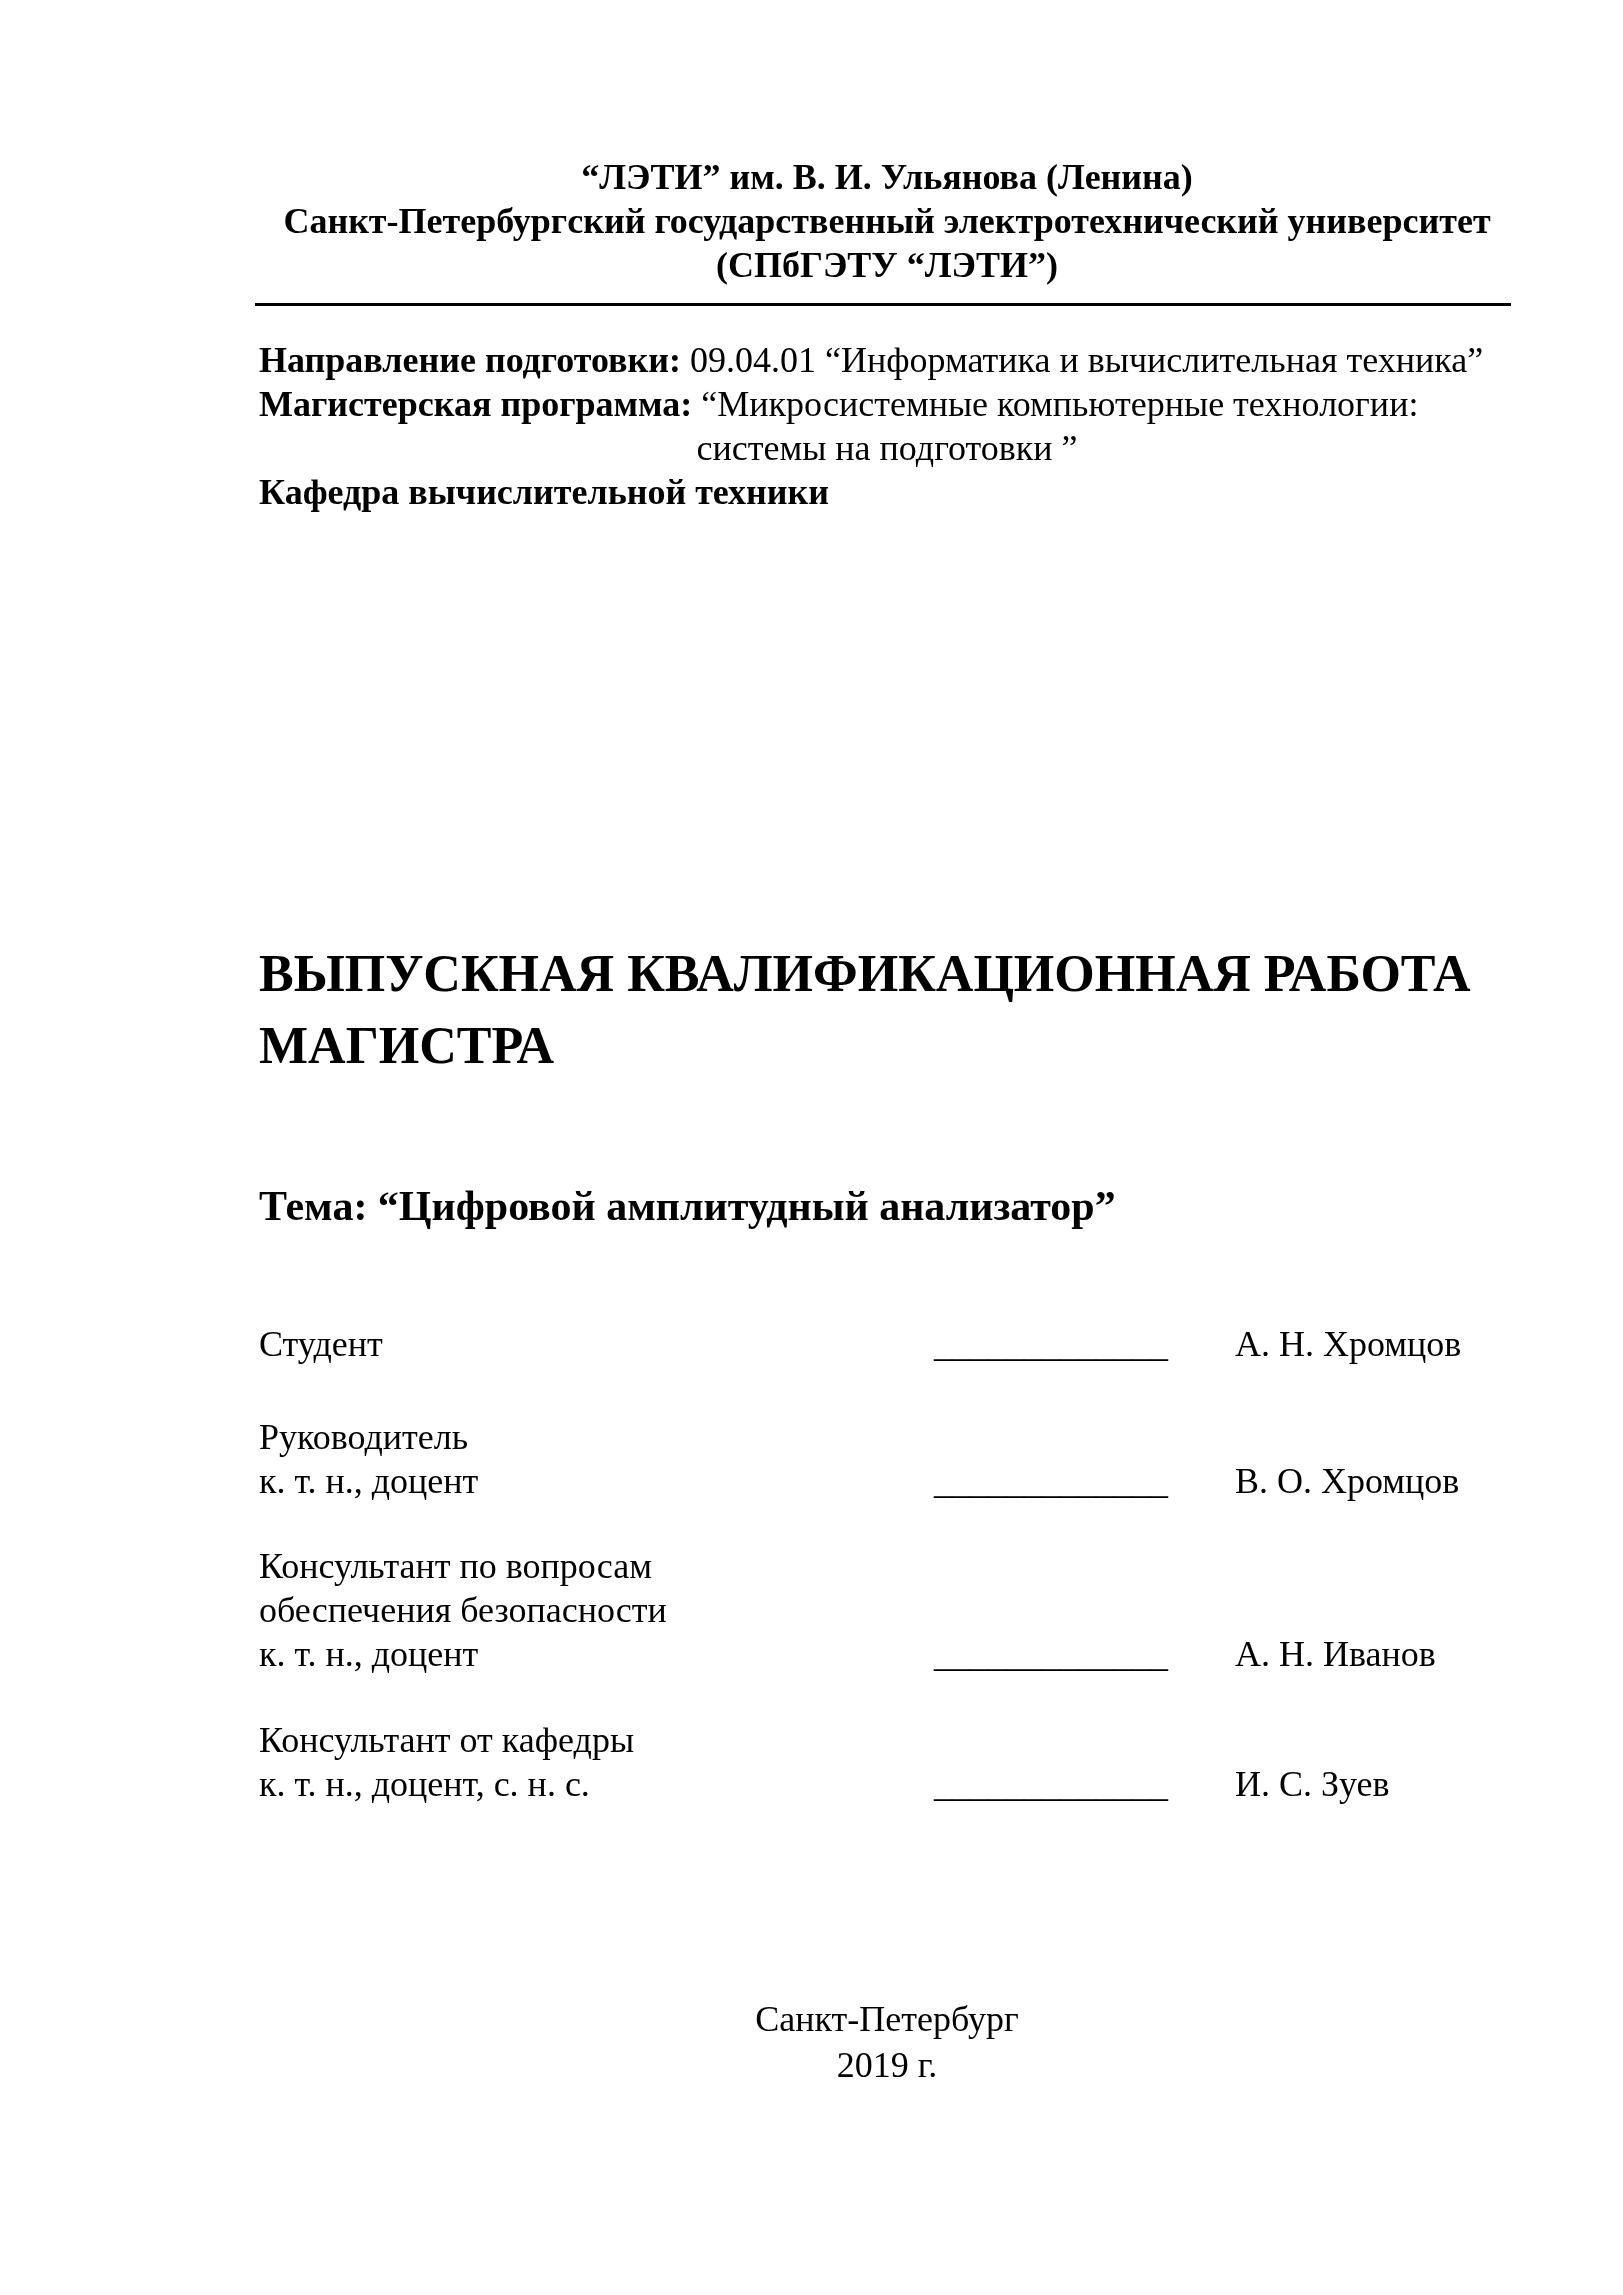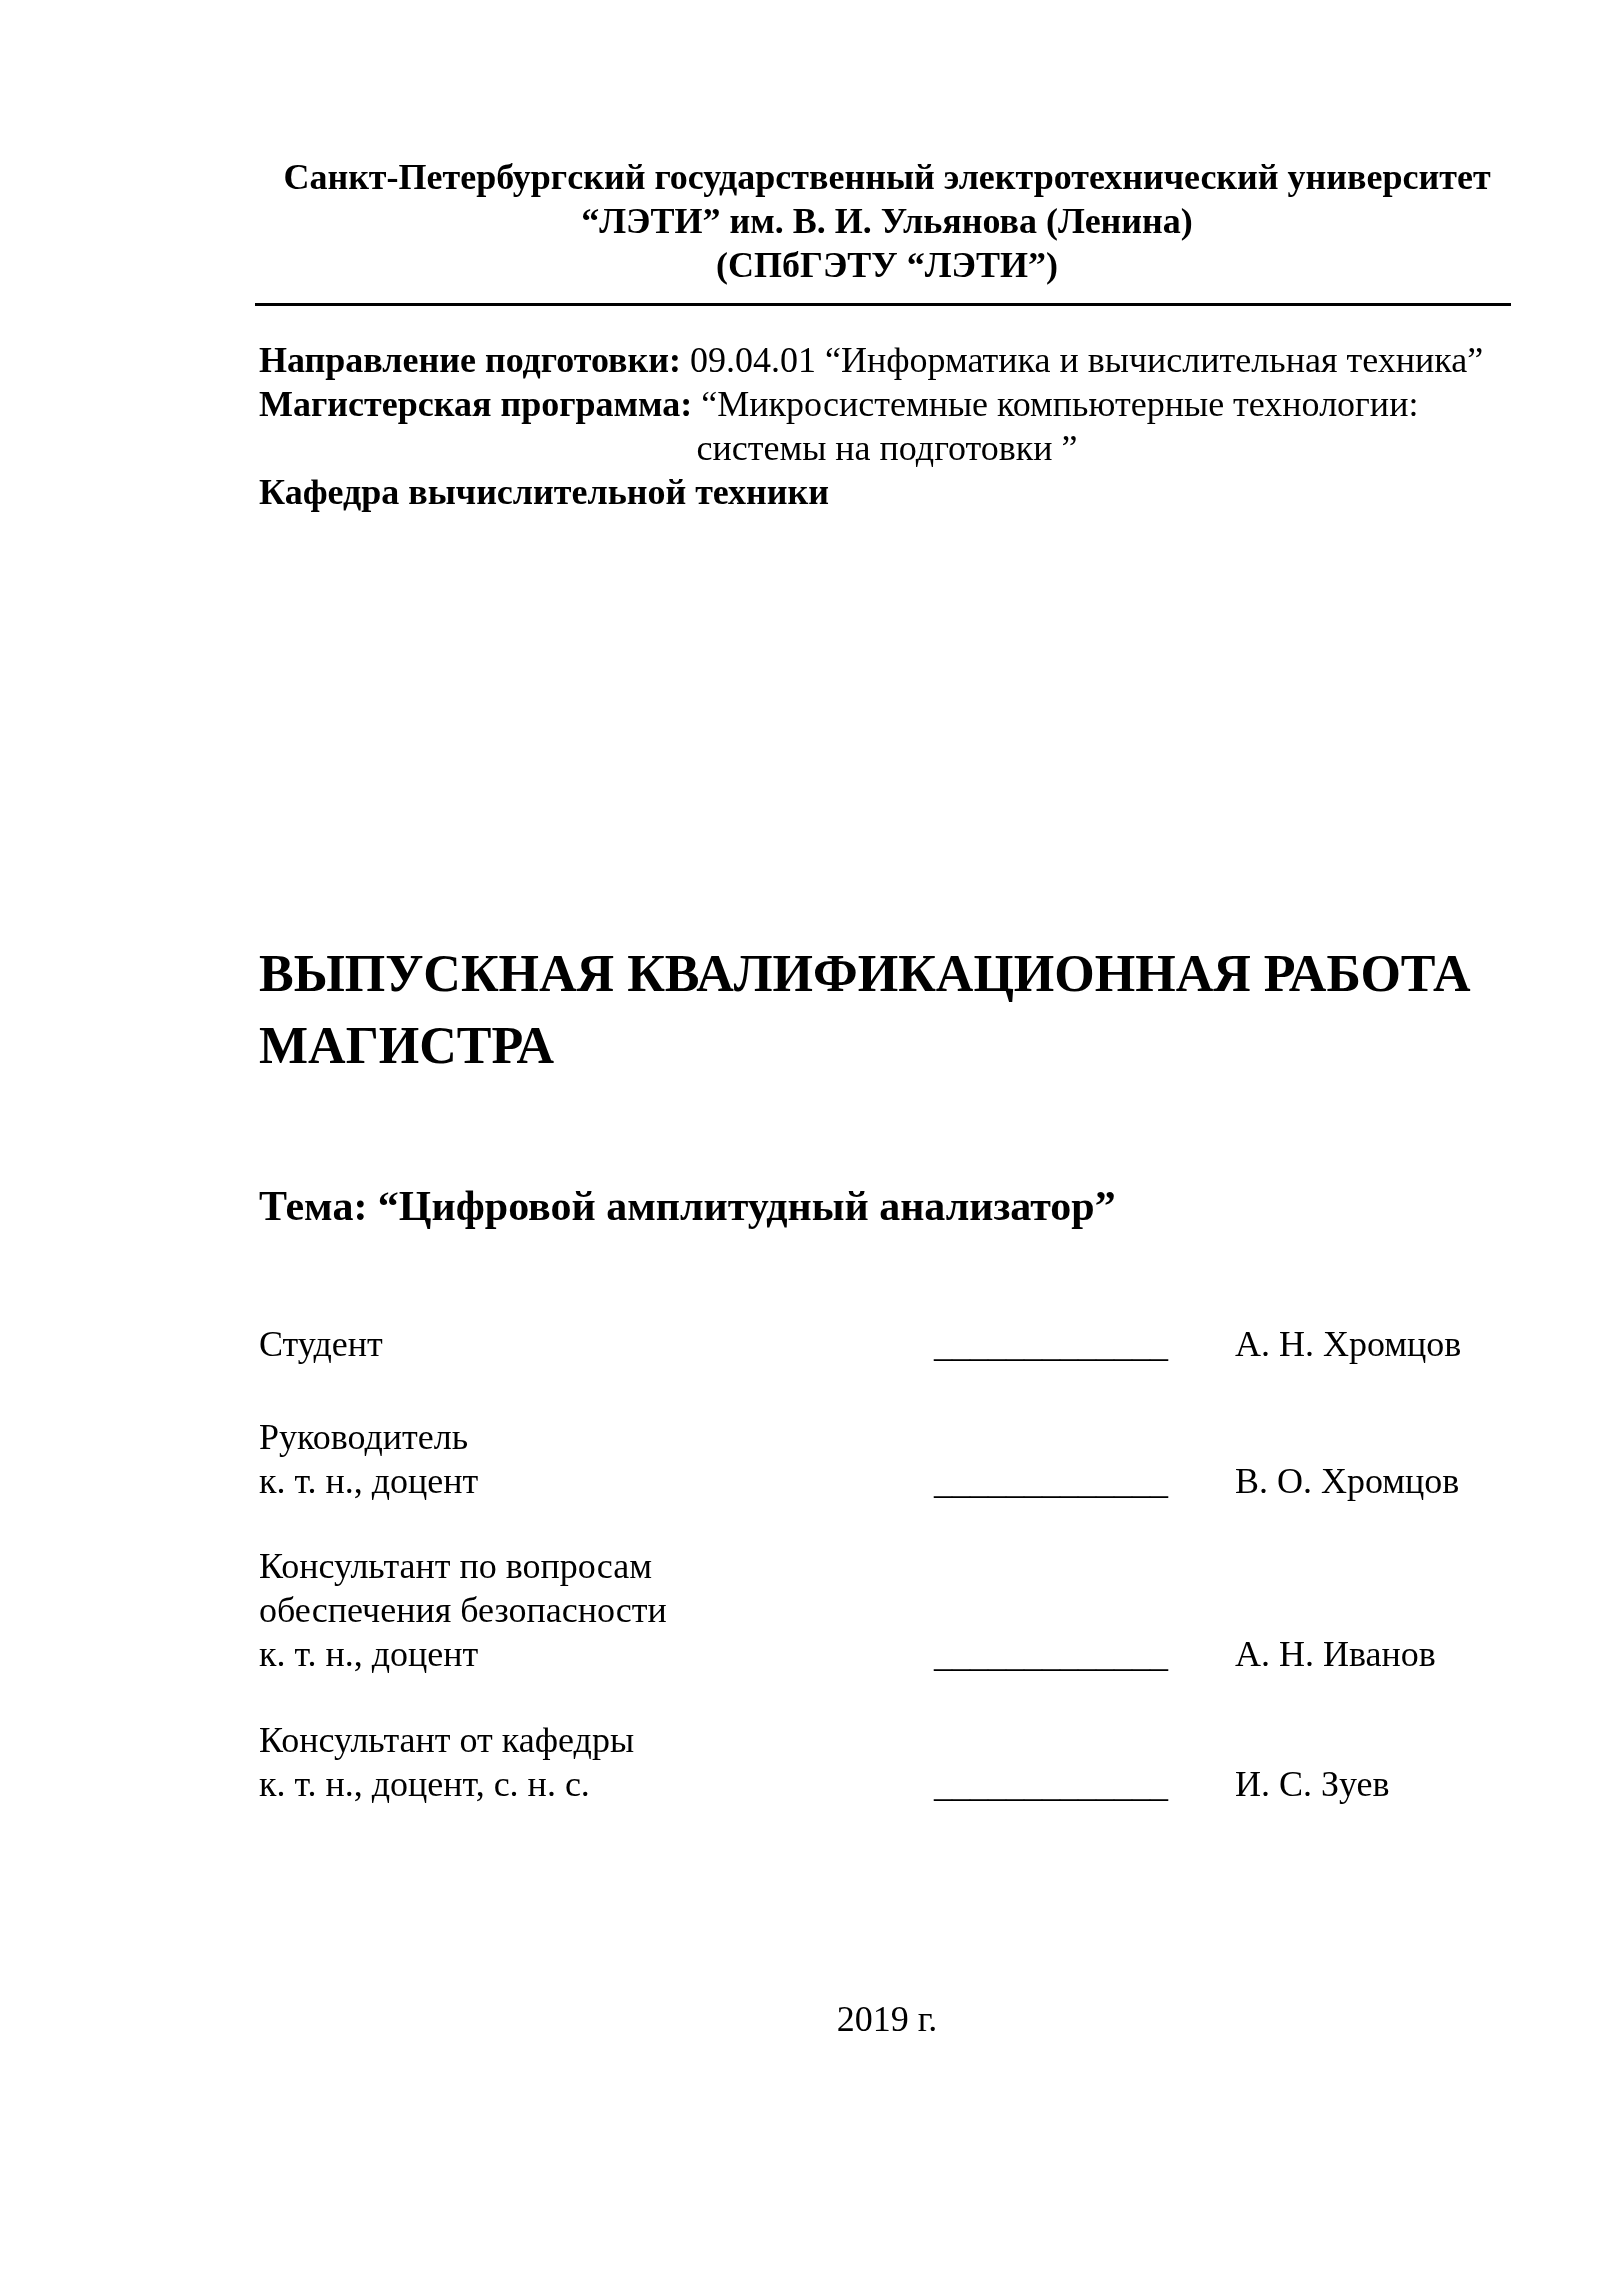--- a/index.html
+++ b/index.html
@@ -140,22 +140,22 @@
     font-size: 36px;
     line-height: 46px;
   }
 </style>
 </head>
 <body>
 
 <div class="content">
 
   <header class="univ">
+    <div class="nowrap">“ЛЭТИ” им. В. И. Ульянова (Ленина)</div>
     <div class="nowrap">Санкт-Петербургский государственный электротехнический университет</div>
-    <div class="nowrap">“ЛЭТИ” им. В. И. Ульянова (Ленина)</div>
     <div class="nowrap">(СПбГЭТУ “ЛЭТИ”)</div>
   </header>
 
   <div class="rule"></div>
 
   <section class="program">
     <div class="nowrap"><span class="b">Направление подготовки:</span> <span>09.04.01 “Информатика и вычислительная техника”</span></div>
     <div class="nowrap"><span class="b">Магистерская программа:</span> <span>“Микросистемные компьютерные технологии:</span></div>
     <div class="centered">системы на подготовки ”</div>
     <div class="b nowrap">Кафедра вычислительной техники</div>
@@ -191,17 +191,18 @@
   </div>
 
   <div class="sig-row row-consultant2">
     <div>Консультант от кафедры</div>
     <div>к. т. н., доцент, с. н. с.</div>
     <span class="sig-line">_____________</span>
     <span class="sig-name">И. С. Зуев</span>
   </div>
 
   <footer class="footer">
+    <div>Санкт-Петербург</div>
     <div>2019 г.</div>
   </footer>
 
 </div>
 
 
 </body></html>

